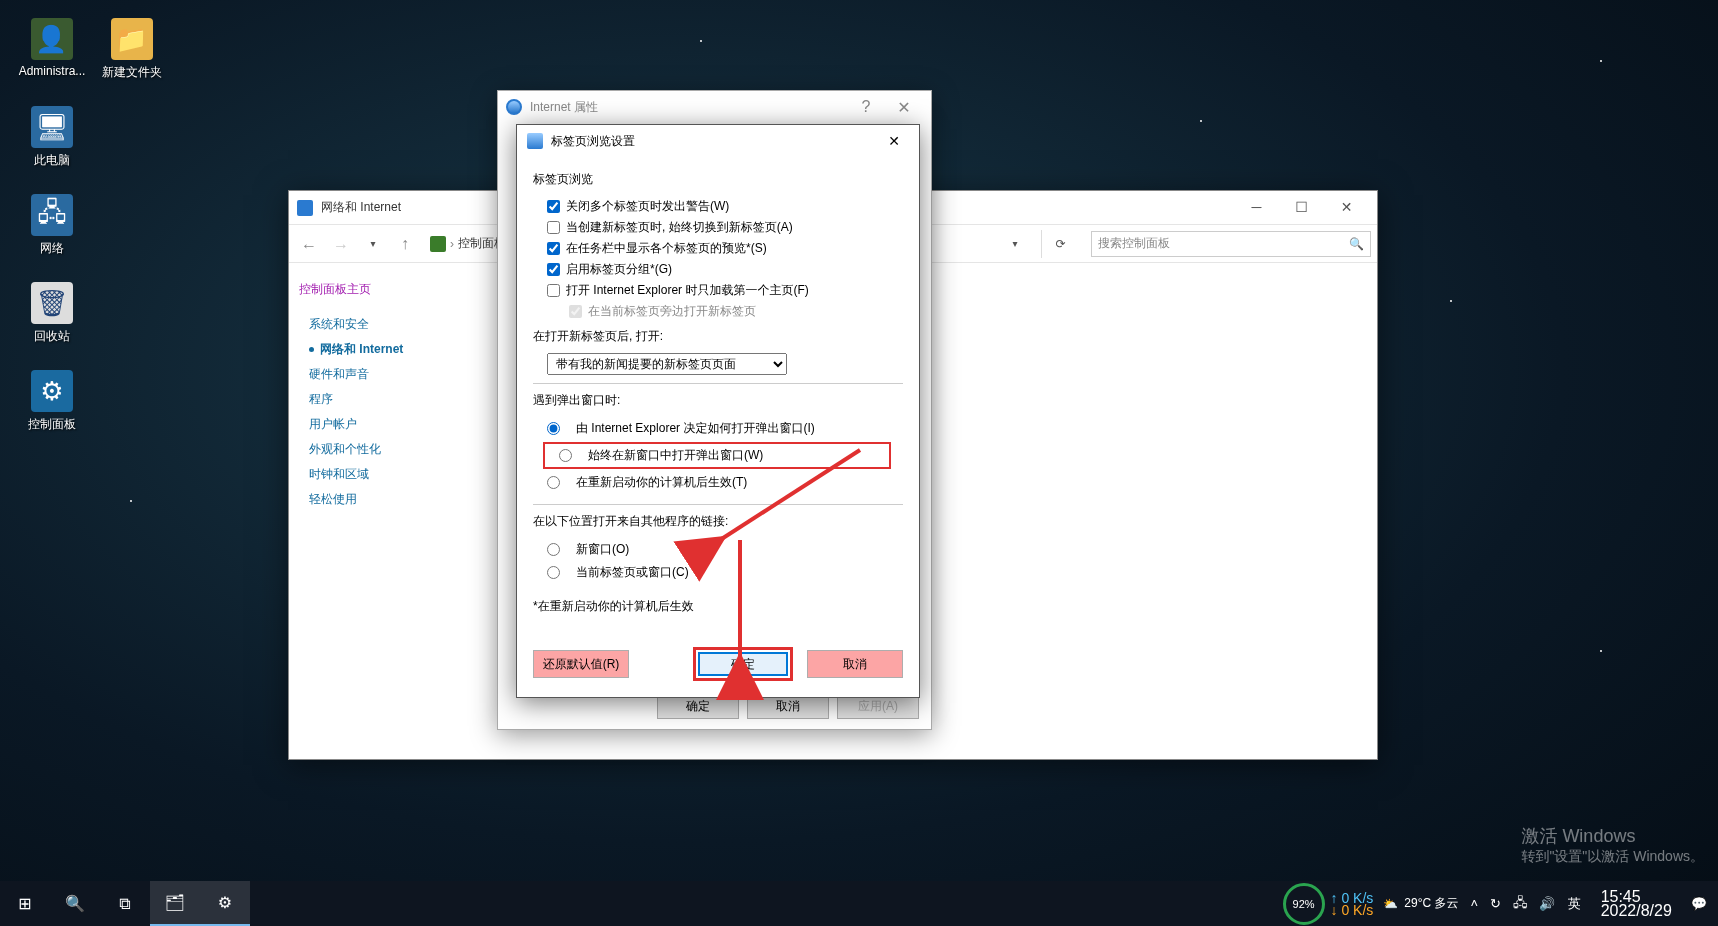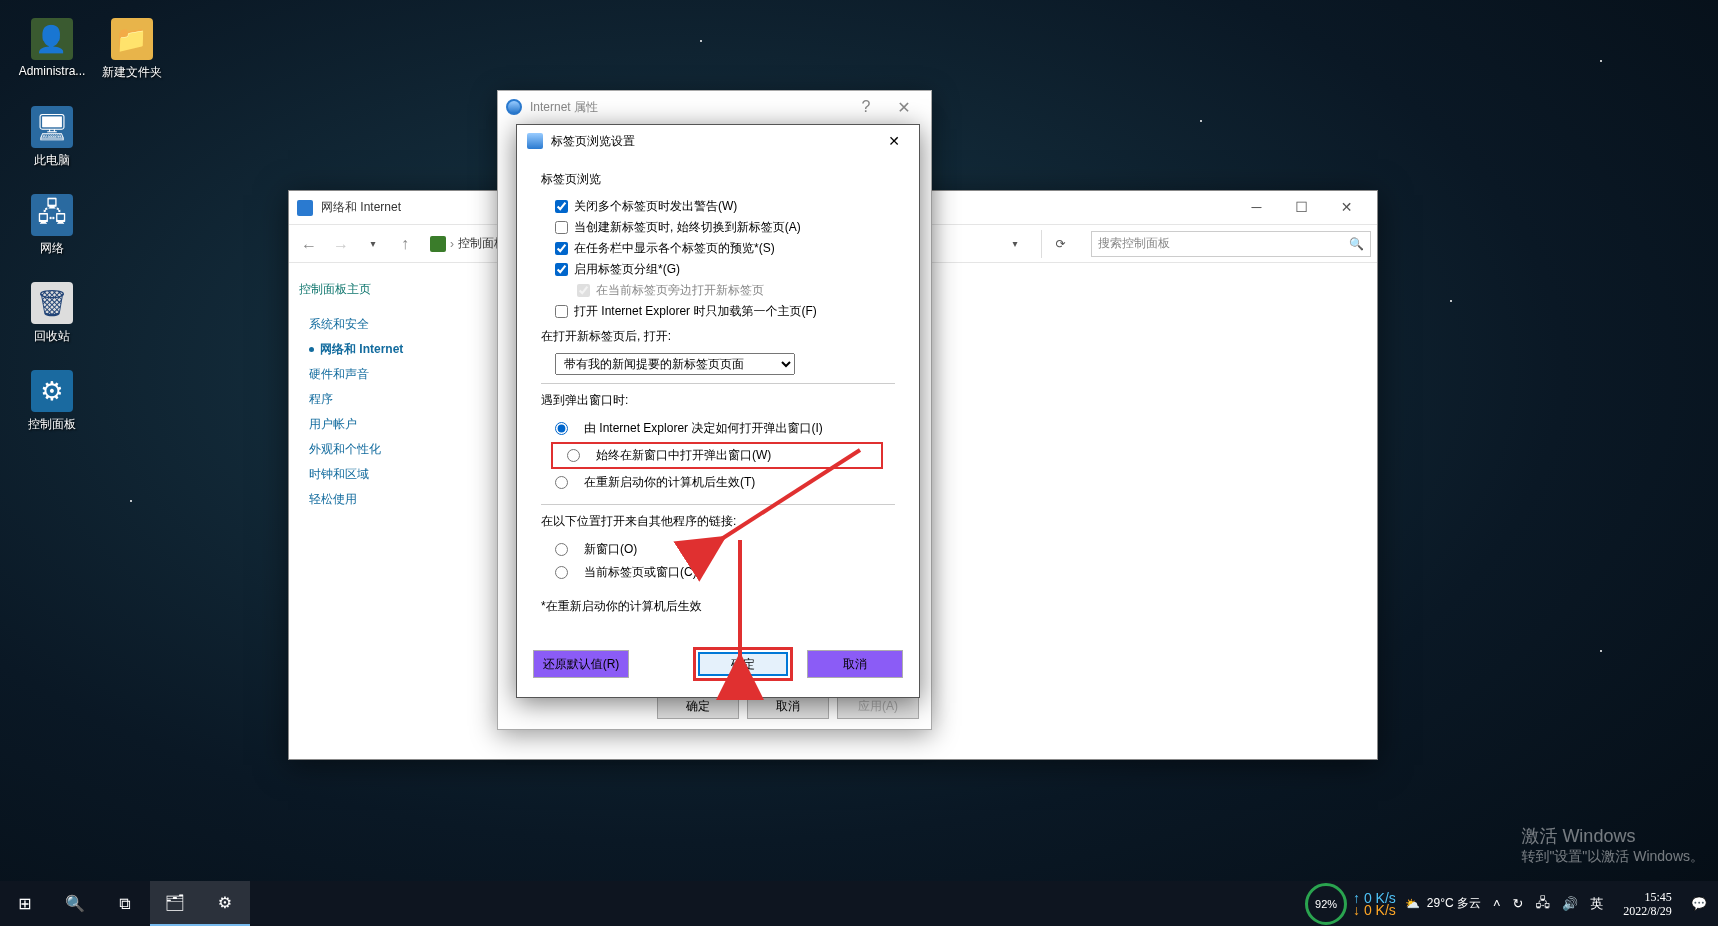--- a/index.html
+++ b/index.html
@@ -35,21 +35,21 @@
   .cp-nav .navbtn { width:28px; height:28px; display:flex; align-items:center; justify-content:center; color:#888; font-size:16px; }
   .cp-nav .crumb { display:flex; align-items:center; gap:4px; padding:3px 6px; border:1px solid transparent; color:#333;}
   .cp-nav .crumb .cic { width:16px; height:16px; background:#3a7c2a; border-radius:2px; }
   .cp-nav .sep { color:#888; }
   .cp-nav .spacer { flex:1; }
   .cp-nav .refresh { width:38px; height:28px; border-left:1px solid #ddd; display:flex; align-items:center; justify-content:center; color:#555; margin-left:8px; }
   .cp-search { display:flex; align-items:center; border:1px solid #ccc; height:26px; width:280px; margin-left:8px; padding:0 6px; color:#888;}
   .cp-search .sic { margin-left:auto; color:#888; }
   .cp-body { display:flex; height:calc(100% - 72px); }
   .cp-side { width:200px; padding:18px 10px; border-right:0; }
-  .cp-side .side-title { color:#0f766e; margin-bottom:14px; }
+  .cp-side .side-title { color:#a21caf; margin-bottom:14px; }
   .cp-side .side-item { color:#126b9e; padding:4px 10px; cursor:pointer; display:flex; align-items:center; gap:6px;}
   .cp-side .side-item.active { font-weight:bold; color:#126b9e; }
   .cp-side .side-item.active .bullet { width:5px; height:5px; background:#126b9e; border-radius:50%;}
 
   
   .ip-dialog {
     position:absolute; left:497px; top:90px; width:435px; height:640px;
     background:#fff; color:#000; border:1px solid #aaa;
     box-shadow:0 5px 25px rgba(0,0,0,.4);
   }
@@ -64,53 +64,53 @@
   
   .ts-dialog {
     position:absolute; left:516px; top:124px; width:404px; height:574px;
     background:#fff; color:#000; border:1px solid #555;
     box-shadow:0 5px 25px rgba(0,0,0,.5);
   }
   .ts-title { height:32px; display:flex; align-items:center; padding:0 10px; border-bottom:0; }
   .ts-title .t-ic3 { width:16px; height:16px; background:linear-gradient(#9cf,#2a7ad0); border-radius:2px; margin-right:8px;}
   .ts-title .t-txt3 { flex:1; color:#000; font-size:12px;}
   .ts-title .close2 { width:30px; height:24px; display:flex; align-items:center; justify-content:center; font-size:14px; }
-  .ts-body { padding:8px 24px; color:#000; font-size:12px;}
+  .ts-body { padding:8px 16px; color:#000; font-size:12px;}
   .ts-body .group-label { margin:6px 0 8px; }
   .ts-body label.chk { display:flex; align-items:center; gap:6px; padding:2px 0 2px 14px; }
   .ts-body label.chk.ind { padding-left:36px; color:#888;}
   .ts-body label.chk input[type=checkbox] { width:13px; height:13px; accent-color:#0066cc;}
   .ts-body label.chk input[disabled] { opacity:.7; }
   .ts-body .sect { }
   .ts-body .sel { margin:6px 0 0 14px; }
   .ts-body select { width:240px; height:22px; font-size:12px; padding:1px 4px; }
   fieldset { border:1px solid #ddd; border-top:1px solid #ccc; border-left:0; border-right:0; border-bottom:0; padding:8px 0 2px; margin-top:8px;}
   .radio-row { display:flex; align-items:center; gap:16px; padding:3px 0 3px 14px;}
   .radio-row input[type=radio] { width:13px; height:13px; accent-color:#0066cc;}
   .red-box { border:2px solid #e03030; }
   .ts-footer { position:absolute; bottom:16px; left:16px; right:16px; display:flex; gap:14px; align-items:center;}
   .ts-footer .spacer2 { flex:1; }
-  .ts-footer button { width:96px; height:28px; background:#8b5cf6; border:1px solid #adadad; font-size:12px; cursor:pointer;}
+  .ts-footer button { width:96px; height:28px; background:#fca5a5; border:1px solid #adadad; font-size:12px; cursor:pointer;}
   .ts-footer .ok-wrap { border:3px solid #e03030; padding:2px; }
   .ts-footer .ok-wrap button { border:2px solid #0078d7; background:#e5f1fb; width:90px; height:24px;}
   .note { margin-top:12px; padding-left:0;}
   
   
   .arrow { position:absolute; pointer-events:none; }
   .arrow svg { overflow:visible; }
 
   
   .taskbar { position:absolute; left:0; right:0; bottom:0; height:45px; background:#0e1520; display:flex; align-items:center; color:#fff; }
   .taskbar .tbtn { width:50px; height:45px; display:flex; align-items:center; justify-content:center; font-size:16px; }
   .taskbar .tbtn.active { border-bottom:2px solid #76b9ed; background:rgba(255,255,255,.12);}
   .taskbar .spacer3 { flex:1; }
   .tray { display:flex; align-items:center; gap:12px; padding:0 10px; font-size:12px;}
   .tray .weather { display:flex; align-items:center; gap:6px; }
   .tray .ico { font-size:13px; }
-  .clock { text-align:right; font-size:12px; line-height:14px; padding:0 8px;font-family:Liberation Serif, serif;}
+  .clock { text-align:left; font-size:16px; line-height:14px; padding:0 8px;}
   .gauge { width:42px; height:42px; border-radius:50%; border:3px solid #2aa44f; position:relative; display:flex; align-items:center; justify-content:center; margin:0 6px; font-size:11px; color:#fff;}
   .netspeed { font-size:14px; line-height:12px; color:#6cf;}
   .netspeed .dn { color:#4fc3f7;} .netspeed .up { color:#ffa726;}
 
   
   .watermark { position:absolute; right:14px; bottom:60px; color:rgba(255,255,255,.45); font-size:14px; text-align:left;}
   .watermark .wm1 { font-size:18px; }
 </style>
 </head>
 <body>
@@ -238,27 +238,27 @@
         <span>当创建新标签页时, 始终切换到新标签页(A)</span>
       </label>
     <label class="chk">
         <input type="checkbox" checked="" style="">
         <span>在任务栏中显示各个标签页的预览*(S)</span>
       </label>
     <label class="chk">
         <input type="checkbox" checked="" style="">
         <span>启用标签页分组*(G)</span>
       </label>
+    <label class="chk">
+        <input type="checkbox" style="">
+        <span>打开 Internet Explorer 时只加载第一个主页(F)</span>
+      </label>
     <label class="chk ind">
         <input type="checkbox" checked="" disabled="" style="">
         <span>在当前标签页旁边打开新标签页</span>
-      </label>
-    <label class="chk">
-        <input type="checkbox" style="">
-        <span>打开 Internet Explorer 时只加载第一个主页(F)</span>
       </label>
 
     <div class="sect group-label">在打开新标签页后, 打开:</div>
     <div class="sel"><select><option>带有我的新闻提要的新标签页页面</option></select></div>
 
     <fieldset>
       <div class="group-label" style="margin-top:0">遇到弹出窗口时:</div>
       <div class="radio-row">
           <input type="radio" name="p" checked="" style="">
           <span>由 Internet Explorer 决定如何打开弹出窗口(I)</span>

